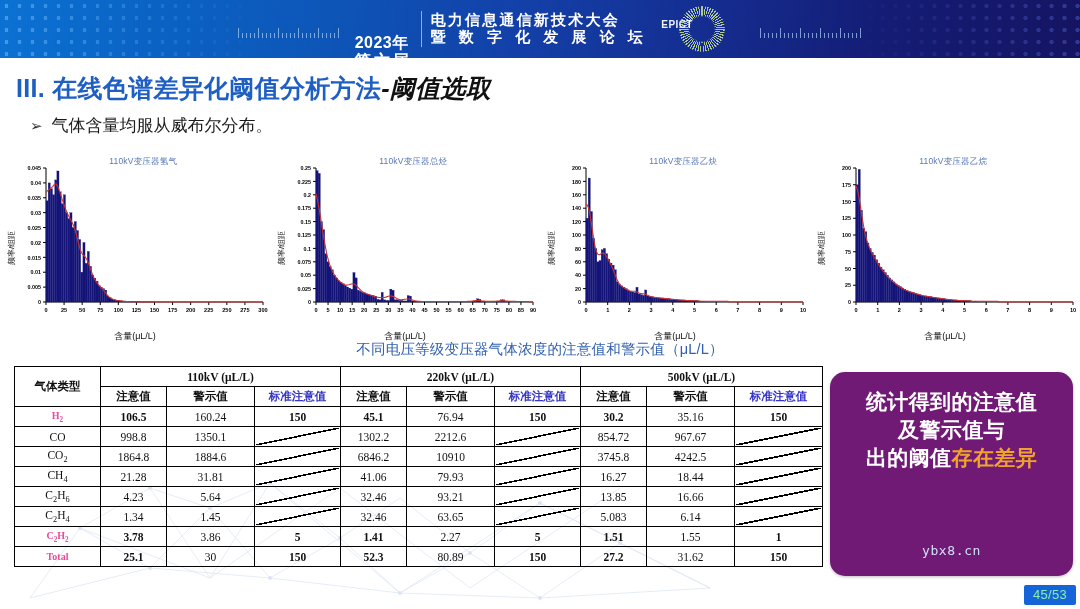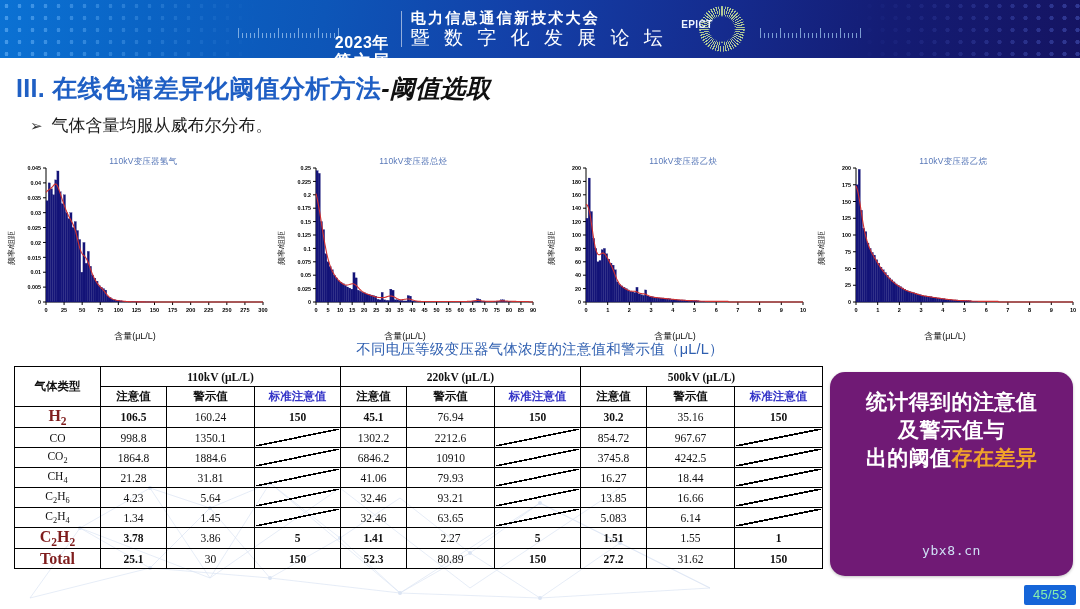--- a/index.html
+++ b/index.html
@@ -45,21 +45,21 @@
   .bc-year {
     display:flex; flex-direction:column; justify-content:center;
     color:#ffffff; font-weight:bold; letter-spacing:.5px;
     padding-right:9px; line-height:1.12;margin-top:46px;
   }
   .bc-year .l1 { font-size:16px; }
   .bc-year .l2 { font-size:16px; letter-spacing:3px; }
   .bc-sep { width:1px; height:36px; background:rgba(255,255,255,.55); margin-right:9px;}
   .bc-title { display:flex; flex-direction:column; color:#fff; line-height:1.12; }
   .bc-title .t1 { font-size:15px; letter-spacing:2.2px; font-weight:600;}
-  .bc-title .t2 { font-size:19px; letter-spacing:4.5px; font-weight:400;}
+  .bc-title .t2 { font-size:15px; letter-spacing:4.5px; font-weight:700;}
   .bc-logo { position:relative; margin-left:14px; width:64px; height:46px; }
   .bc-logo .epict {
     position:absolute; left:0; top:13px; color:#eef4ff; font-size:10px;
     font-weight:bold; letter-spacing:.4px; z-index:2;
   }
   .bc-logo .ring {
     position:absolute; right:0; top:0; width:46px; height:46px; border-radius:50%;
     background:
       radial-gradient(circle at 50% 50%, transparent 0 13px, rgba(210,235,160,.0) 13px 14px),
       repeating-conic-gradient(from 0deg, rgba(205,230,150,.85) 0deg 3deg, transparent 3deg 7deg);
@@ -118,21 +118,21 @@
     position:relative; background:transparent;
   }
   .hdr-kv {
     font-size:15px; color:#c00000;
     font-family:"Liberation Sans","DejaVu Sans",sans-serif; height:22px;
   }
   .hdr-sub { font-size:11.5px; font-family:"Liberation Sans","DejaVu Sans",sans-serif; height:20px;}
   .hdr-sub.std { color:#3434c8; }
   .hdr-type { font-size:12.5px; font-family:"Liberation Sans","DejaVu Sans",sans-serif; }
   td.gas-name { font-size:12.5px; }
-  td.gas-name.hl { color:#7f1d1d; font-weight:bold; font-size:16px; }
+  td.gas-name.hl { color:#ec4899; font-weight:bold; font-size:10px; }
   td.v-red { color:#a00000; font-weight:bold; font-size:14px; }
   td.v-blue { color:#2020c0; font-weight:bold; font-size:14px; }
   td.small { font-size:10.5px; }
   td.diag { }
   td.diag::after {
     content:""; position:absolute; left:1px; top:1px; right:1px; bottom:1px;
     background: linear-gradient(to bottom right, transparent calc(50% - 0.8px), #000 calc(50% - 0.8px), #000 calc(50% + 0.8px), transparent calc(50% + 0.8px));
   }
   sub { font-size:.72em; }
 

